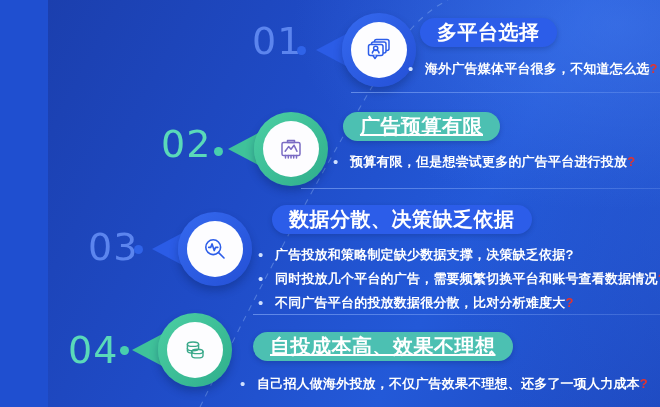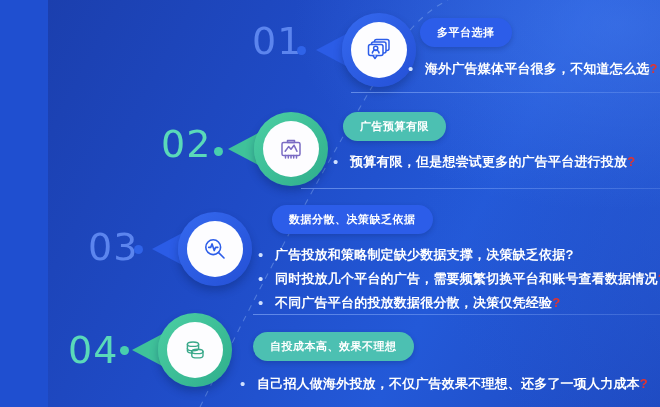--- a/index.html
+++ b/index.html
@@ -42,24 +42,24 @@
     box-shadow:0 5px 9px rgba(8,26,80,.30);}
   .pin .disc.blue{background:linear-gradient(135deg,#3569ef 0%,#2450d6 100%);}
   .pin .disc.teal{background:linear-gradient(135deg,#4ccfa3 0%,#2fae8c 100%);}
   .pin .inner{position:absolute;left:9px;top:9px;width:56px;height:56px;border-radius:50%;
     background:#fdfdff;display:flex;align-items:center;justify-content:center;}
   .pin .inner svg{display:block;}
   
   .badge{
     position:absolute;display:inline-flex;align-items:center;justify-content:center;
     height:29px;padding:0 17px;border-radius:15px;
-    color:#ffffff;font-size:11px;font-weight:bold;letter-spacing:.5px;white-space:nowrap;
+    color:#ffffff;font-size:20px;font-weight:bold;letter-spacing:.5px;white-space:nowrap;
   }
   .badge.blue{background:#2c5de9;box-shadow:0 2px 5px rgba(10,30,90,.25);}
-  .badge.teal{background:#4cc0b2;box-shadow:0 2px 5px rgba(10,30,90,.25);}
+  .badge.teal{background:#4cc0b2;box-shadow:0 2px 5px rgba(10,30,90,.25);text-decoration:underline;}
   
   .bullets{position:absolute;}
   .bline{display:flex;align-items:flex-start;margin-bottom:6px;white-space:nowrap;}
   .bline:last-child{margin-bottom:0;}
   .bdot{color:#cfe0ff;font-size:15px;line-height:18px;width:17px;flex:0 0 17px;text-align:left;}
   .btxt{color:#ffffff;font-size:13px;line-height:18px;font-weight:bold;letter-spacing:.2px;}
   .qm{color:#e5332c;font-weight:bold;}
   
   .sep{position:absolute;height:1px;background:linear-gradient(90deg,rgba(150,185,255,.55),rgba(150,185,255,.18));}
 </style>
@@ -145,21 +145,21 @@
       <div class="bline">
         <span class="bdot">•</span>
         <span class="btxt"><span>广告投放和策略制定缺少数据支撑，决策缺乏依据?</span><span class="qm"></span></span>
       </div>
       <div class="bline">
         <span class="bdot">•</span>
         <span class="btxt"><span>同时投放几个平台的广告，需要频繁切换平台和账号查看数据情况</span><span class="qm">?</span></span>
       </div>
       <div class="bline">
         <span class="bdot">•</span>
-        <span class="btxt"><span>不同广告平台的投放数据很分散，决策仅凭经验</span><span class="qm">?</span></span>
+        <span class="btxt"><span>不同广告平台的投放数据很分散，比对分析难度大</span><span class="qm">?</span></span>
       </div>
     </div>
   </div>
 
   <div class="sep" style="left:205px;top:314px;width:455px;"></div>
 
   <div class="row">
     <div class="num teal" style="left:20px;top:331px;">04</div>
     <div class="dot teal" style="left:72px;top:346px;"></div>
     <div class="pin" style="left:110px;top:313px;">

